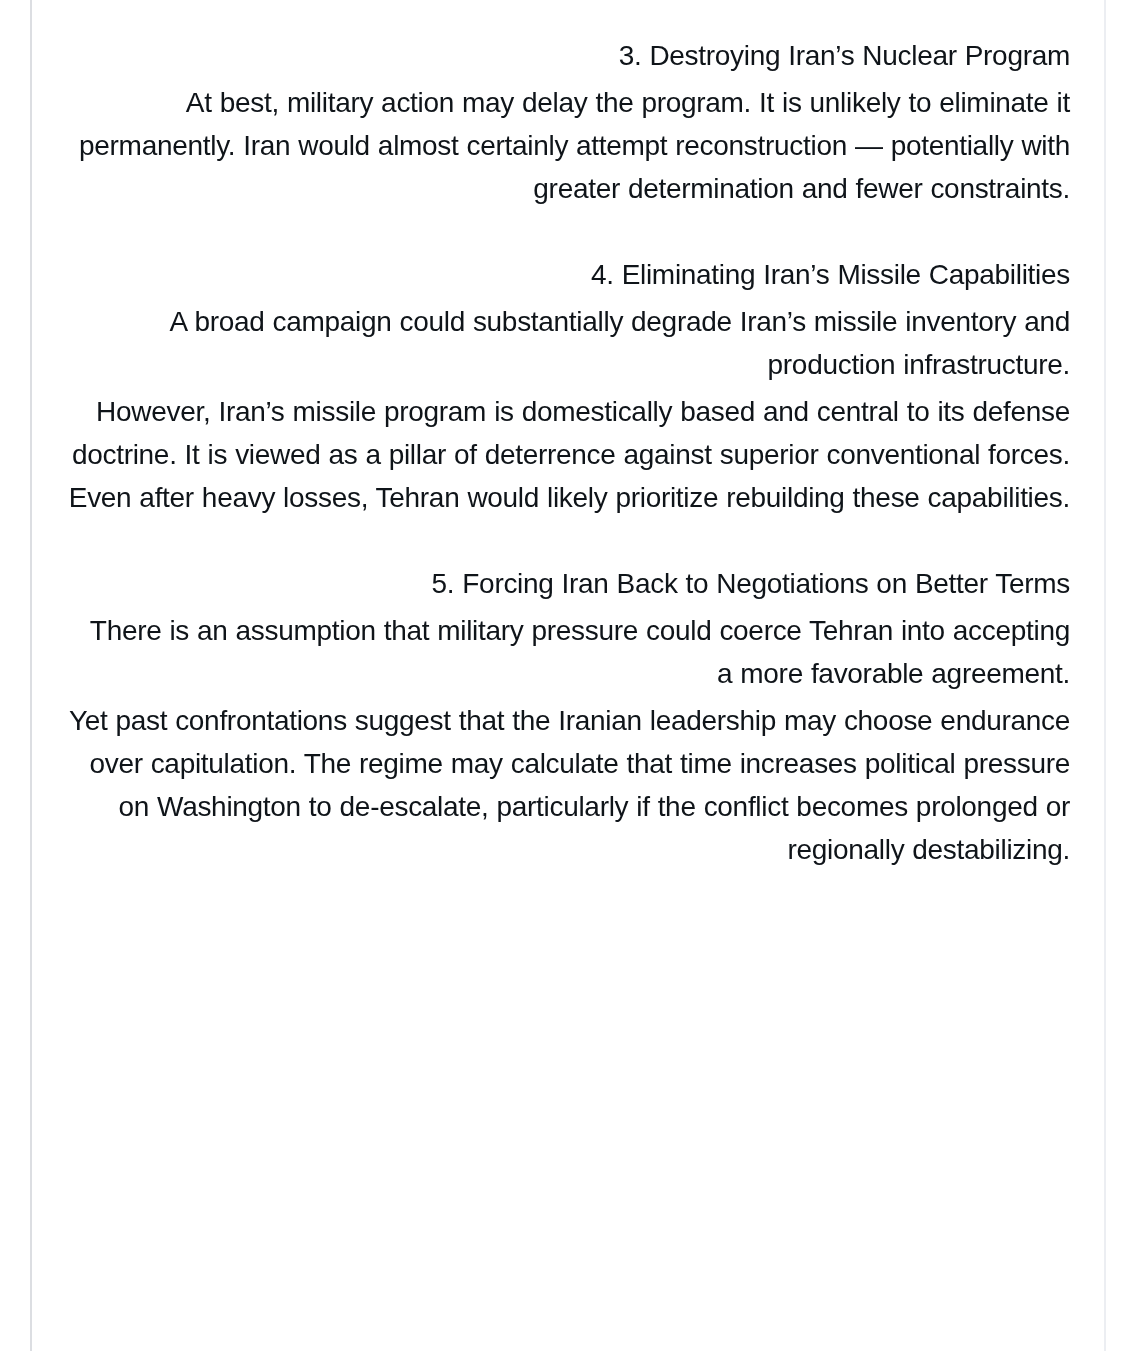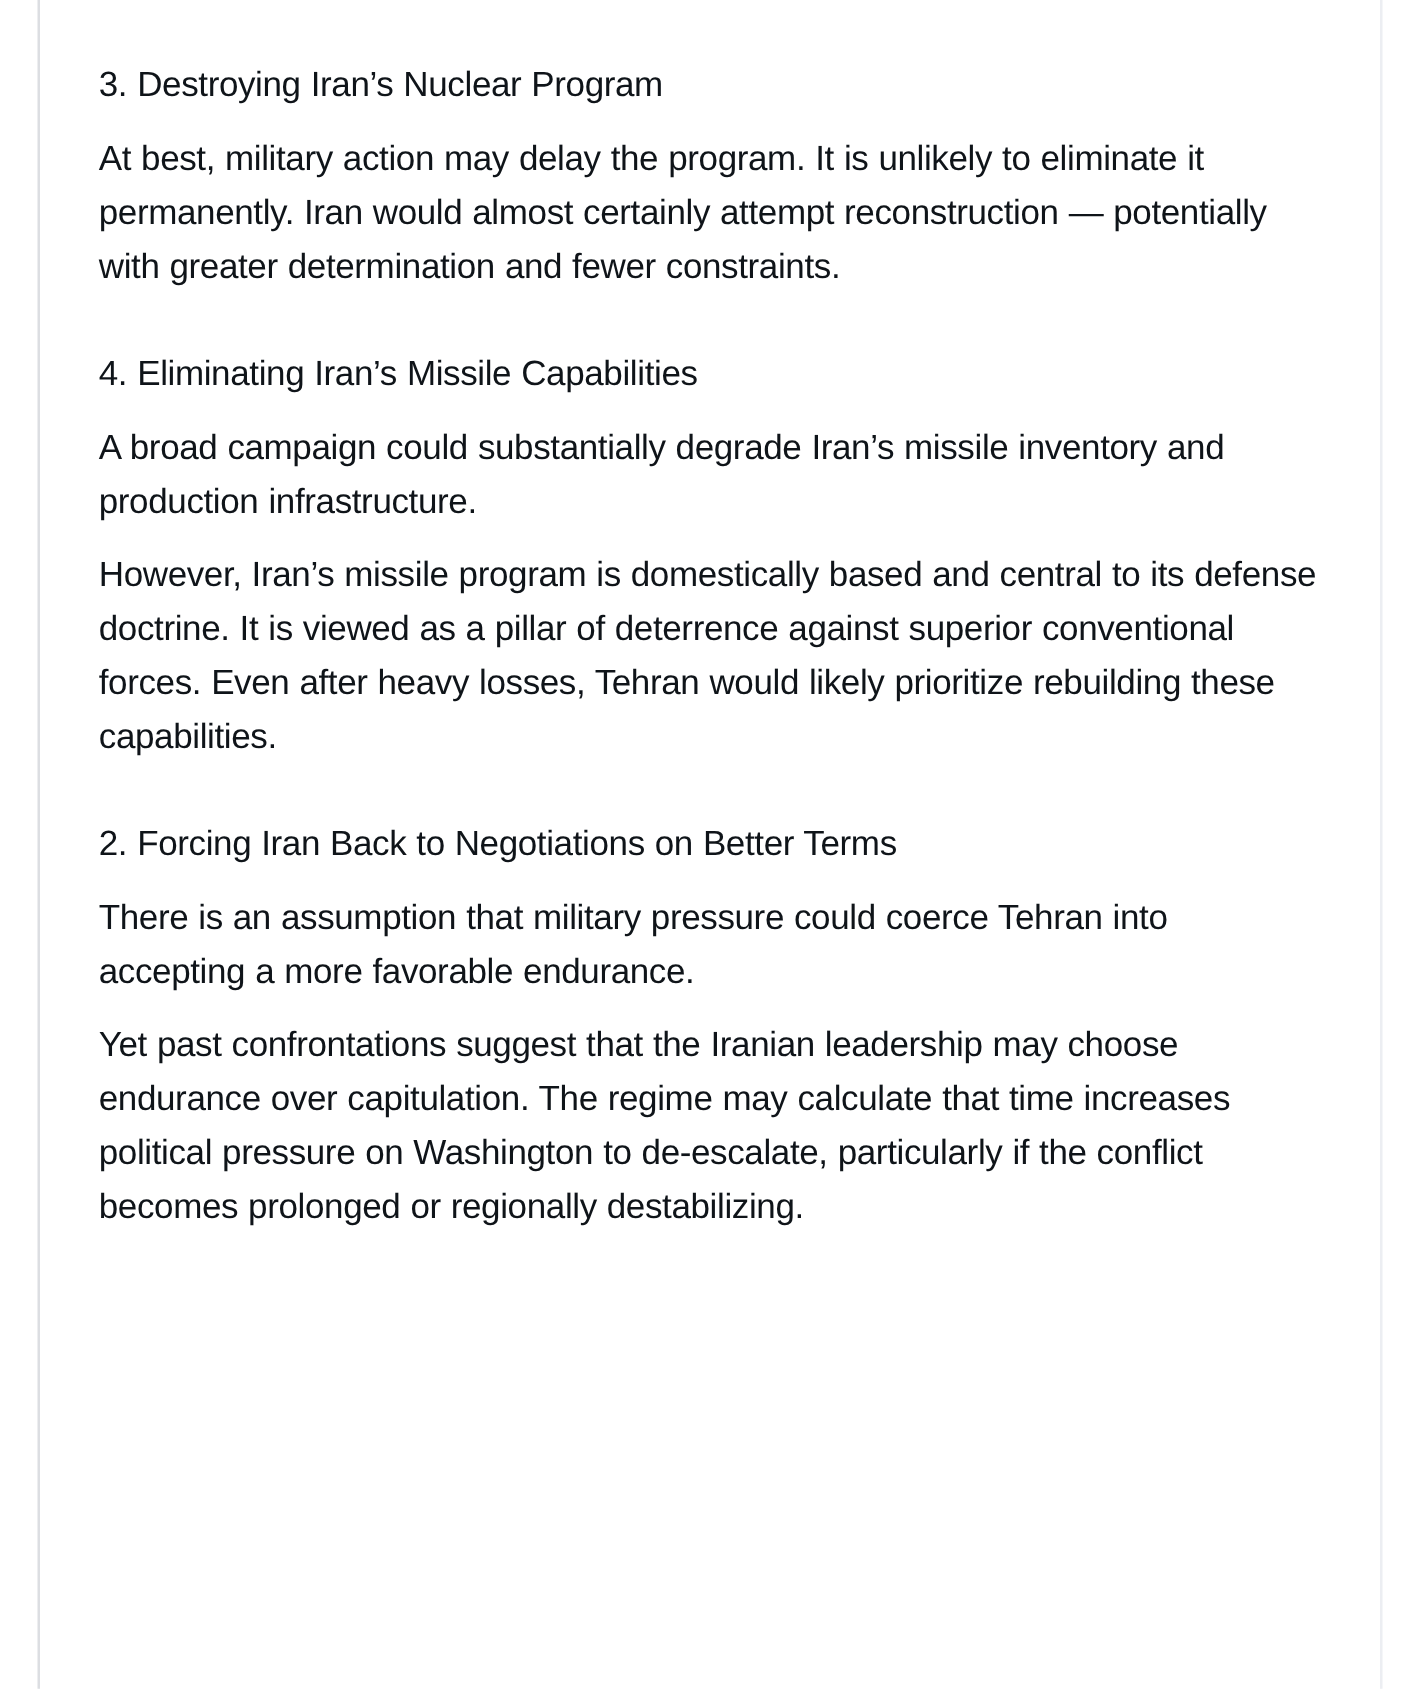--- a/index.html
+++ b/index.html
@@ -35,25 +35,26 @@
     color: #0f1419;
     font-size: 28px;
     line-height: 43px;
     letter-spacing: -0.3px;
     font-weight: 400;
   }
   .section { margin: 0 0 43px 0; }
   .section:last-child { margin-bottom: 0; }
   .section-heading,
   .paragraph {
-    margin: 16px;
+    margin: 4px;
     font-size: inherit;
     font-weight: 400;
     line-height: inherit;
     word-spacing: 0.5px;
+    text-align: right;
   }
 </style>
 </head>
 <body>
 
 <div class="column-rule left"></div>
 
 <div class="column-rule right"></div>
 
 <div class="content-column">
@@ -62,18 +63,18 @@
   <div class="section">
         <p class="section-heading">3. Destroying Iran’s Nuclear Program</p>
         <p class="paragraph">At best, military action may delay the program. It is unlikely to eliminate it permanently. Iran would almost certainly attempt reconstruction — potentially with greater determination and fewer constraints.</p>
       </div>
       <div class="section">
         <p class="section-heading">4. Eliminating Iran’s Missile Capabilities</p>
         <p class="paragraph">A broad campaign could substantially degrade Iran’s missile inventory and production infrastructure.</p>
         <p class="paragraph">However, Iran’s missile program is domestically based and central to its defense doctrine. It is viewed as a pillar of deterrence against superior conventional forces. Even after heavy losses, Tehran would likely prioritize rebuilding these capabilities.</p>
       </div>
       <div class="section">
-        <p class="section-heading">2. Forcing Iran Back to Negotiations on Better Terms</p>
-        <p class="paragraph">There is an assumption that military pressure could coerce Tehran into accepting a more favorable endurance.</p>
+        <p class="section-heading">5. Forcing Iran Back to Negotiations on Better Terms</p>
+        <p class="paragraph">There is an assumption that military pressure could coerce Tehran into accepting a more favorable agreement.</p>
         <p class="paragraph">Yet past confrontations suggest that the Iranian leadership may choose endurance over capitulation. The regime may calculate that time increases political pressure on Washington to de-escalate, particularly if the conflict becomes prolonged or regionally destabilizing.</p>
       </div>
     </div>
 </div>
 
 </body></html>

